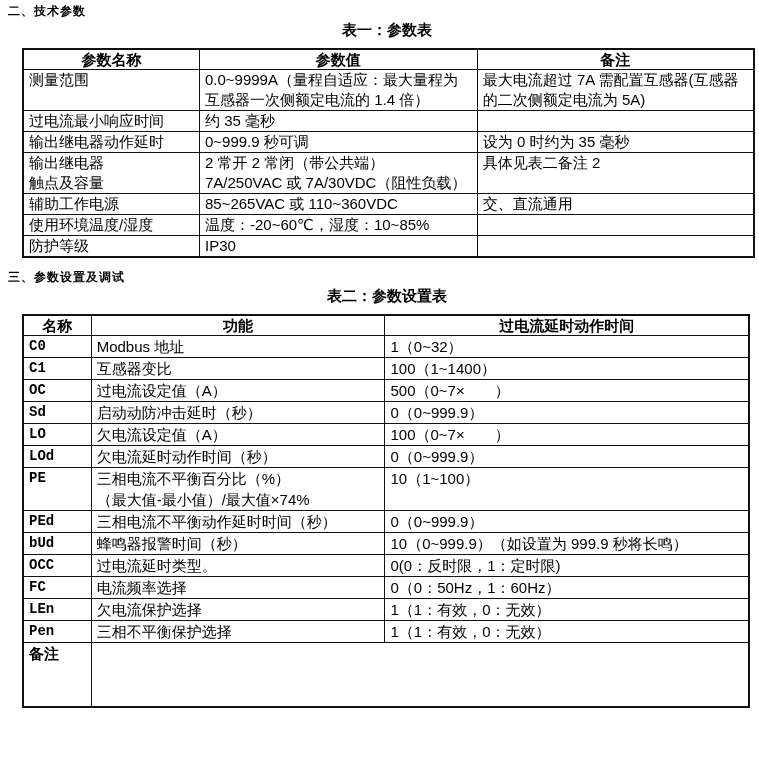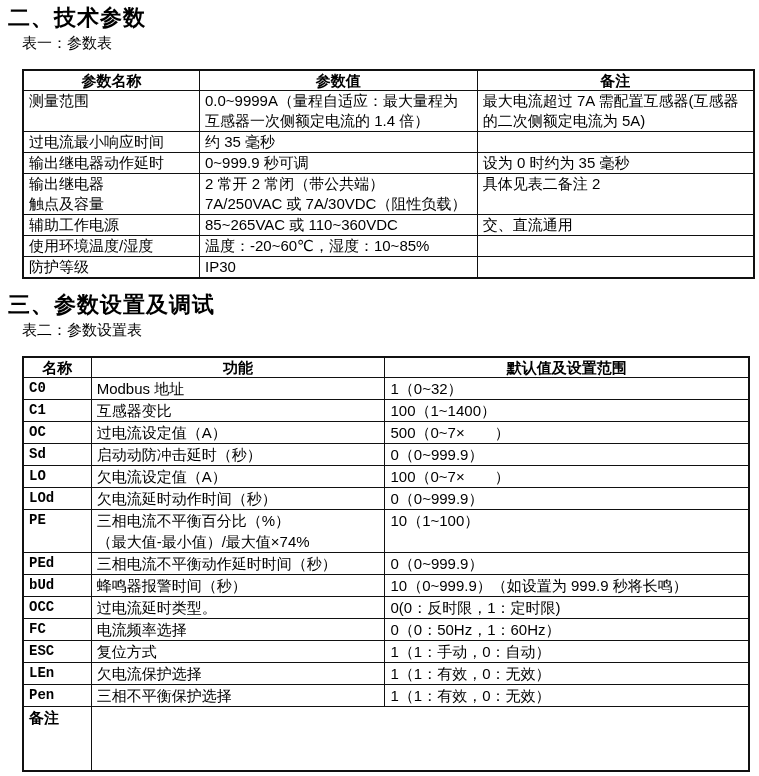--- a/index.html
+++ b/index.html
@@ -5,28 +5,29 @@
   html, body {
     margin: 0; padding: 0;
     width: 759px; height: 776px;
     background: #ffffff;
     color: #000;
     font-family: "Liberation Sans", "DejaVu Sans", sans-serif;
     overflow: hidden;
   }
   .section-title {
     font-weight: bold;
-    font-size: 22px;
+    font-size: 12px;
     margin: 3px 0 0 8px;
     letter-spacing: 1px;
   }
   .table-caption {
-    font-weight: normal;
+    font-weight: bold;
     font-size: 15px;
-    margin: 1px 0 16px 22px;
+    text-align: center;
+    margin: 1px 0 8px 22px;
     width: 730px;
   }
   table {
     border-collapse: collapse;
     table-layout: fixed;
     margin-left: 22px;
     border: 2px solid #111;
   }
   td, th {
     border: 1px solid #111;
@@ -125,21 +126,21 @@
 <table id="table2">
   <colgroup>
     <col style="width:68px">
       <col style="width:293px">
       <col style="width:363px">
   </colgroup>
   <tbody>
       <tr>
     <th>名称</th>
     <th>功能</th>
-    <th>默认值及设置范围</th>
+    <th>过电流延时动作时间</th>
   </tr>
   <tr class="h21">
     <td class="pname">C0</td>
     <td>Modbus 地址</td>
     <td>1（0~32）</td>
   </tr>
   <tr class="h21">
     <td class="pname">C1</td>
     <td>互感器变比</td>
     <td>100（1~1400）</td>
@@ -182,25 +183,20 @@
   </tr>
   <tr class="h21">
     <td class="pname">OCC</td>
     <td>过电流延时类型。</td>
     <td>0(0：反时限，1：定时限)</td>
   </tr>
   <tr class="h21">
     <td class="pname">FC</td>
     <td>电流频率选择</td>
     <td>0（0：50Hz，1：60Hz）</td>
-  </tr>
-  <tr class="h21">
-    <td class="pname">ESC</td>
-    <td>复位方式</td>
-    <td>1（1：手动，0：自动）</td>
   </tr>
   <tr class="h21">
     <td class="pname">LEn</td>
     <td>欠电流保护选择</td>
     <td>1（1：有效，0：无效）</td>
   </tr>
   <tr class="h21">
     <td class="pname">Pen</td>
     <td>三相不平衡保护选择</td>
     <td>1（1：有效，0：无效）</td>

